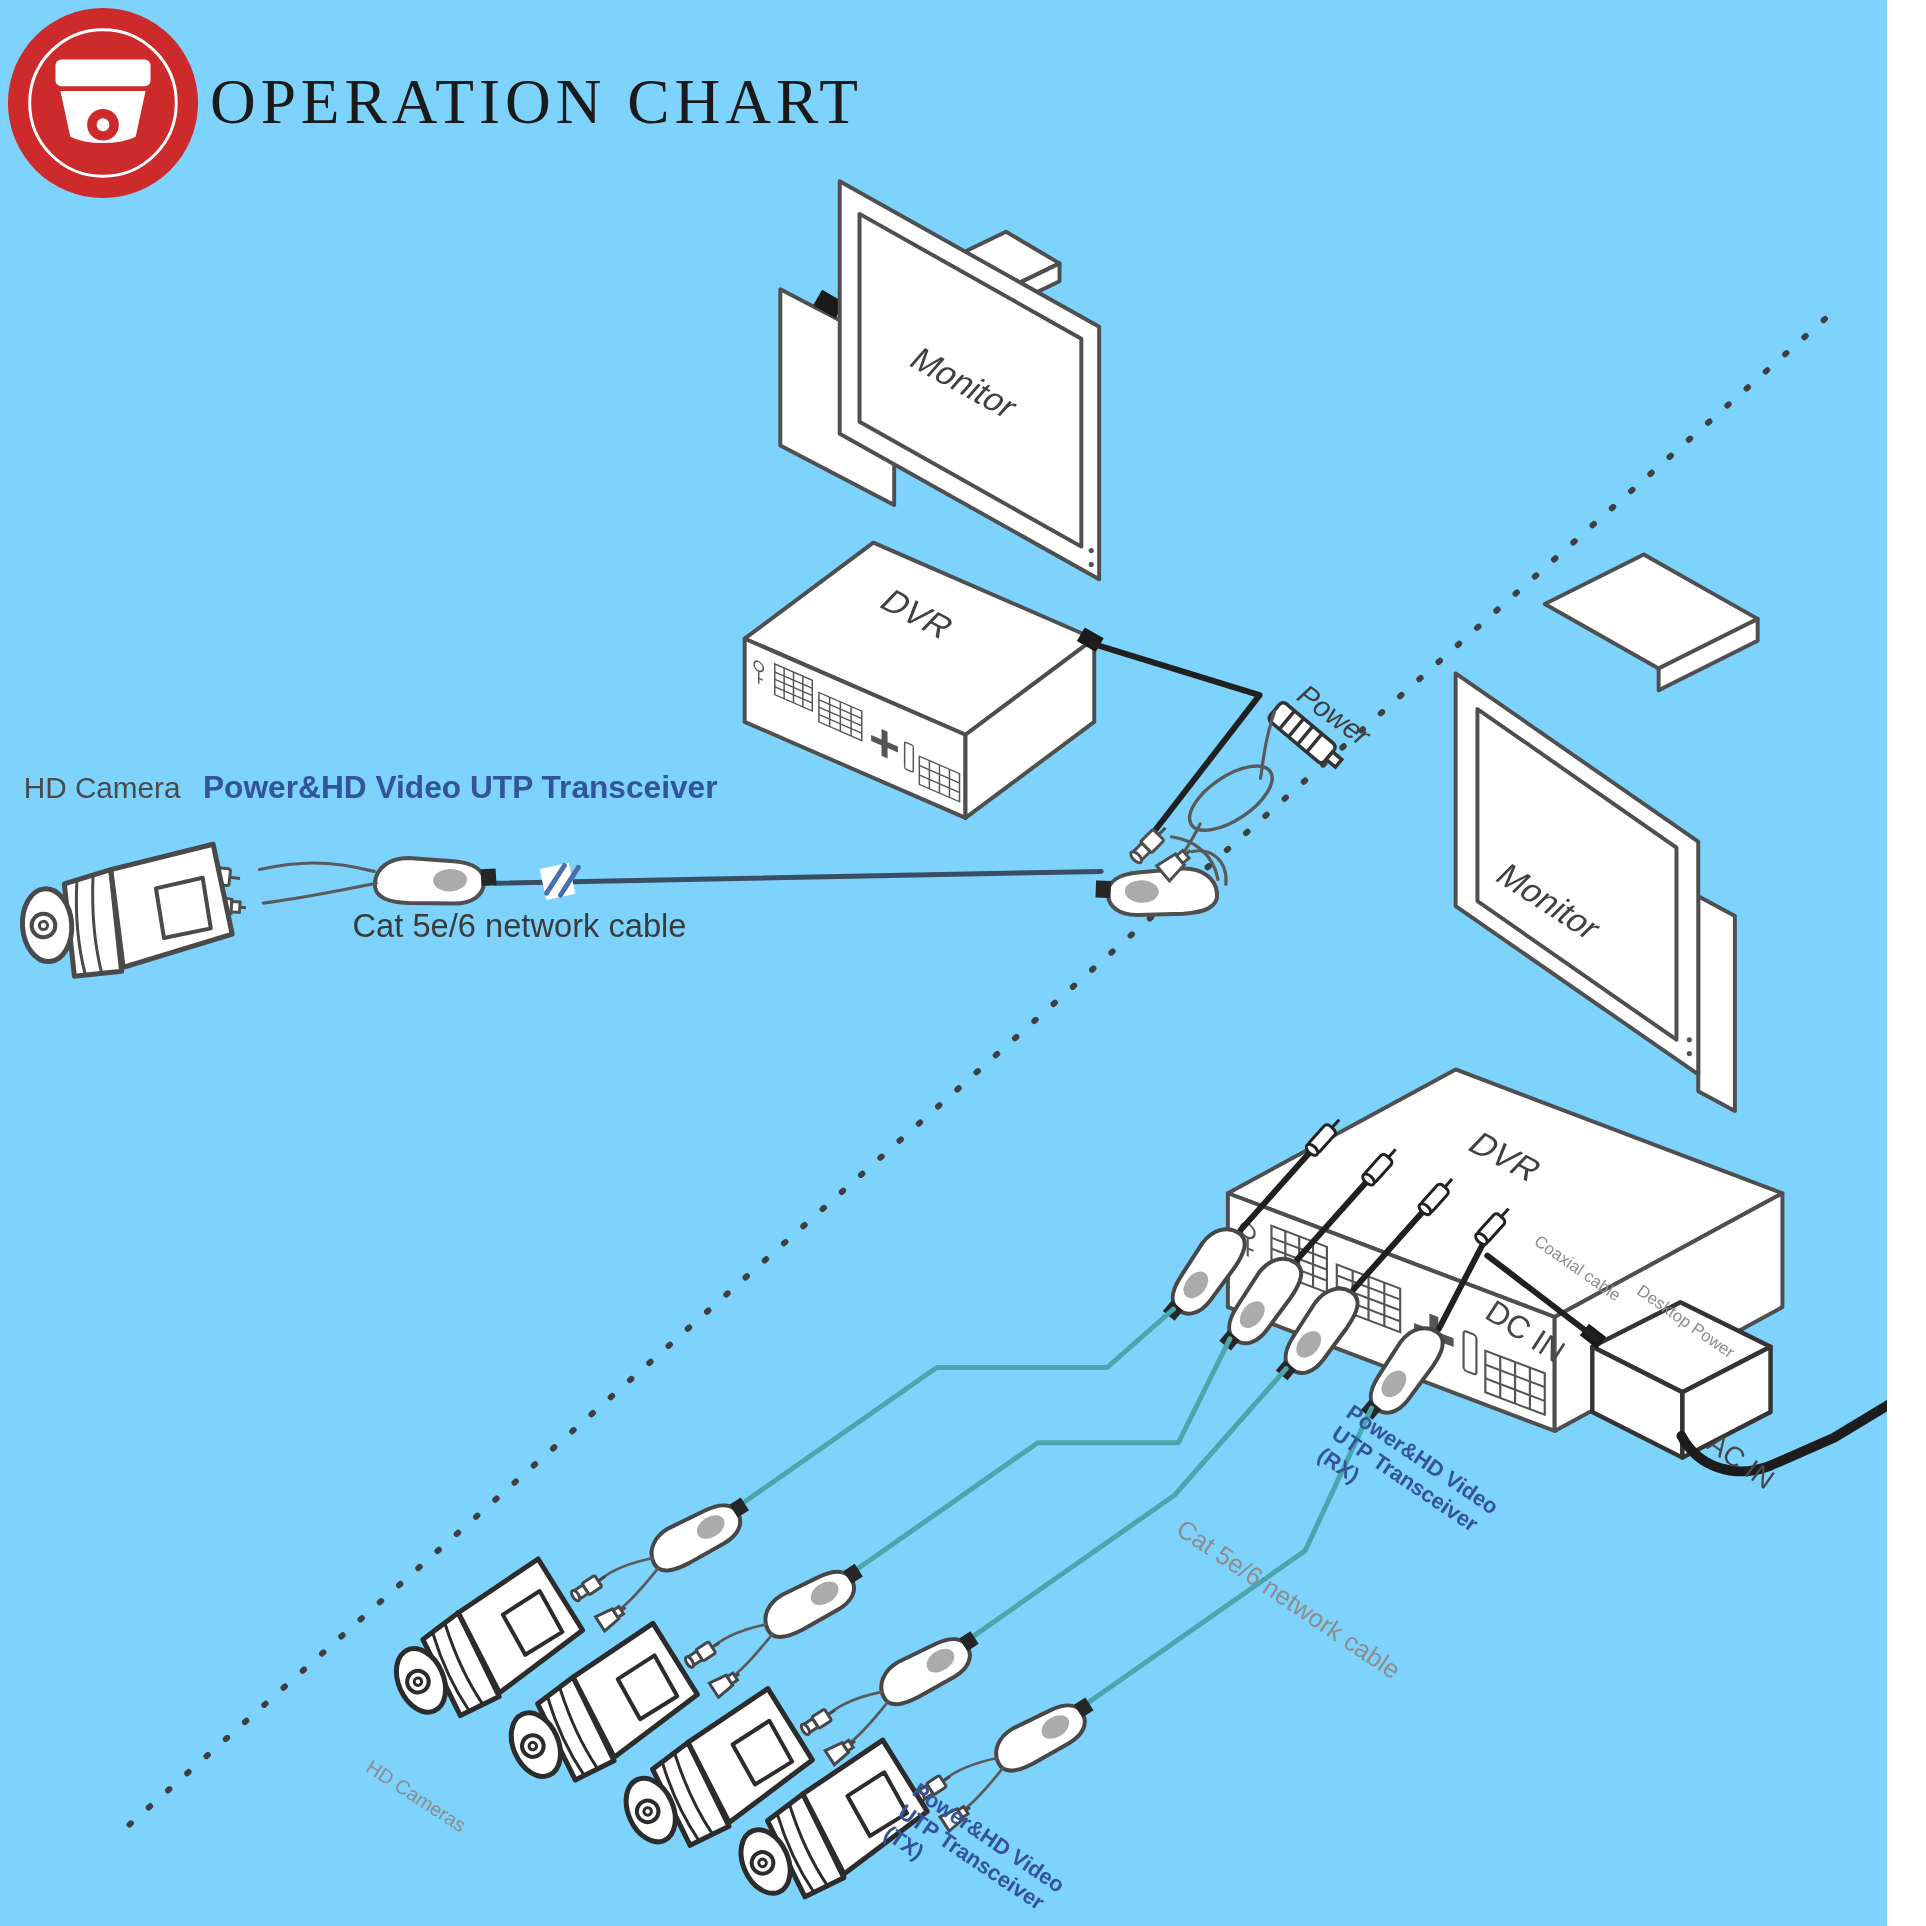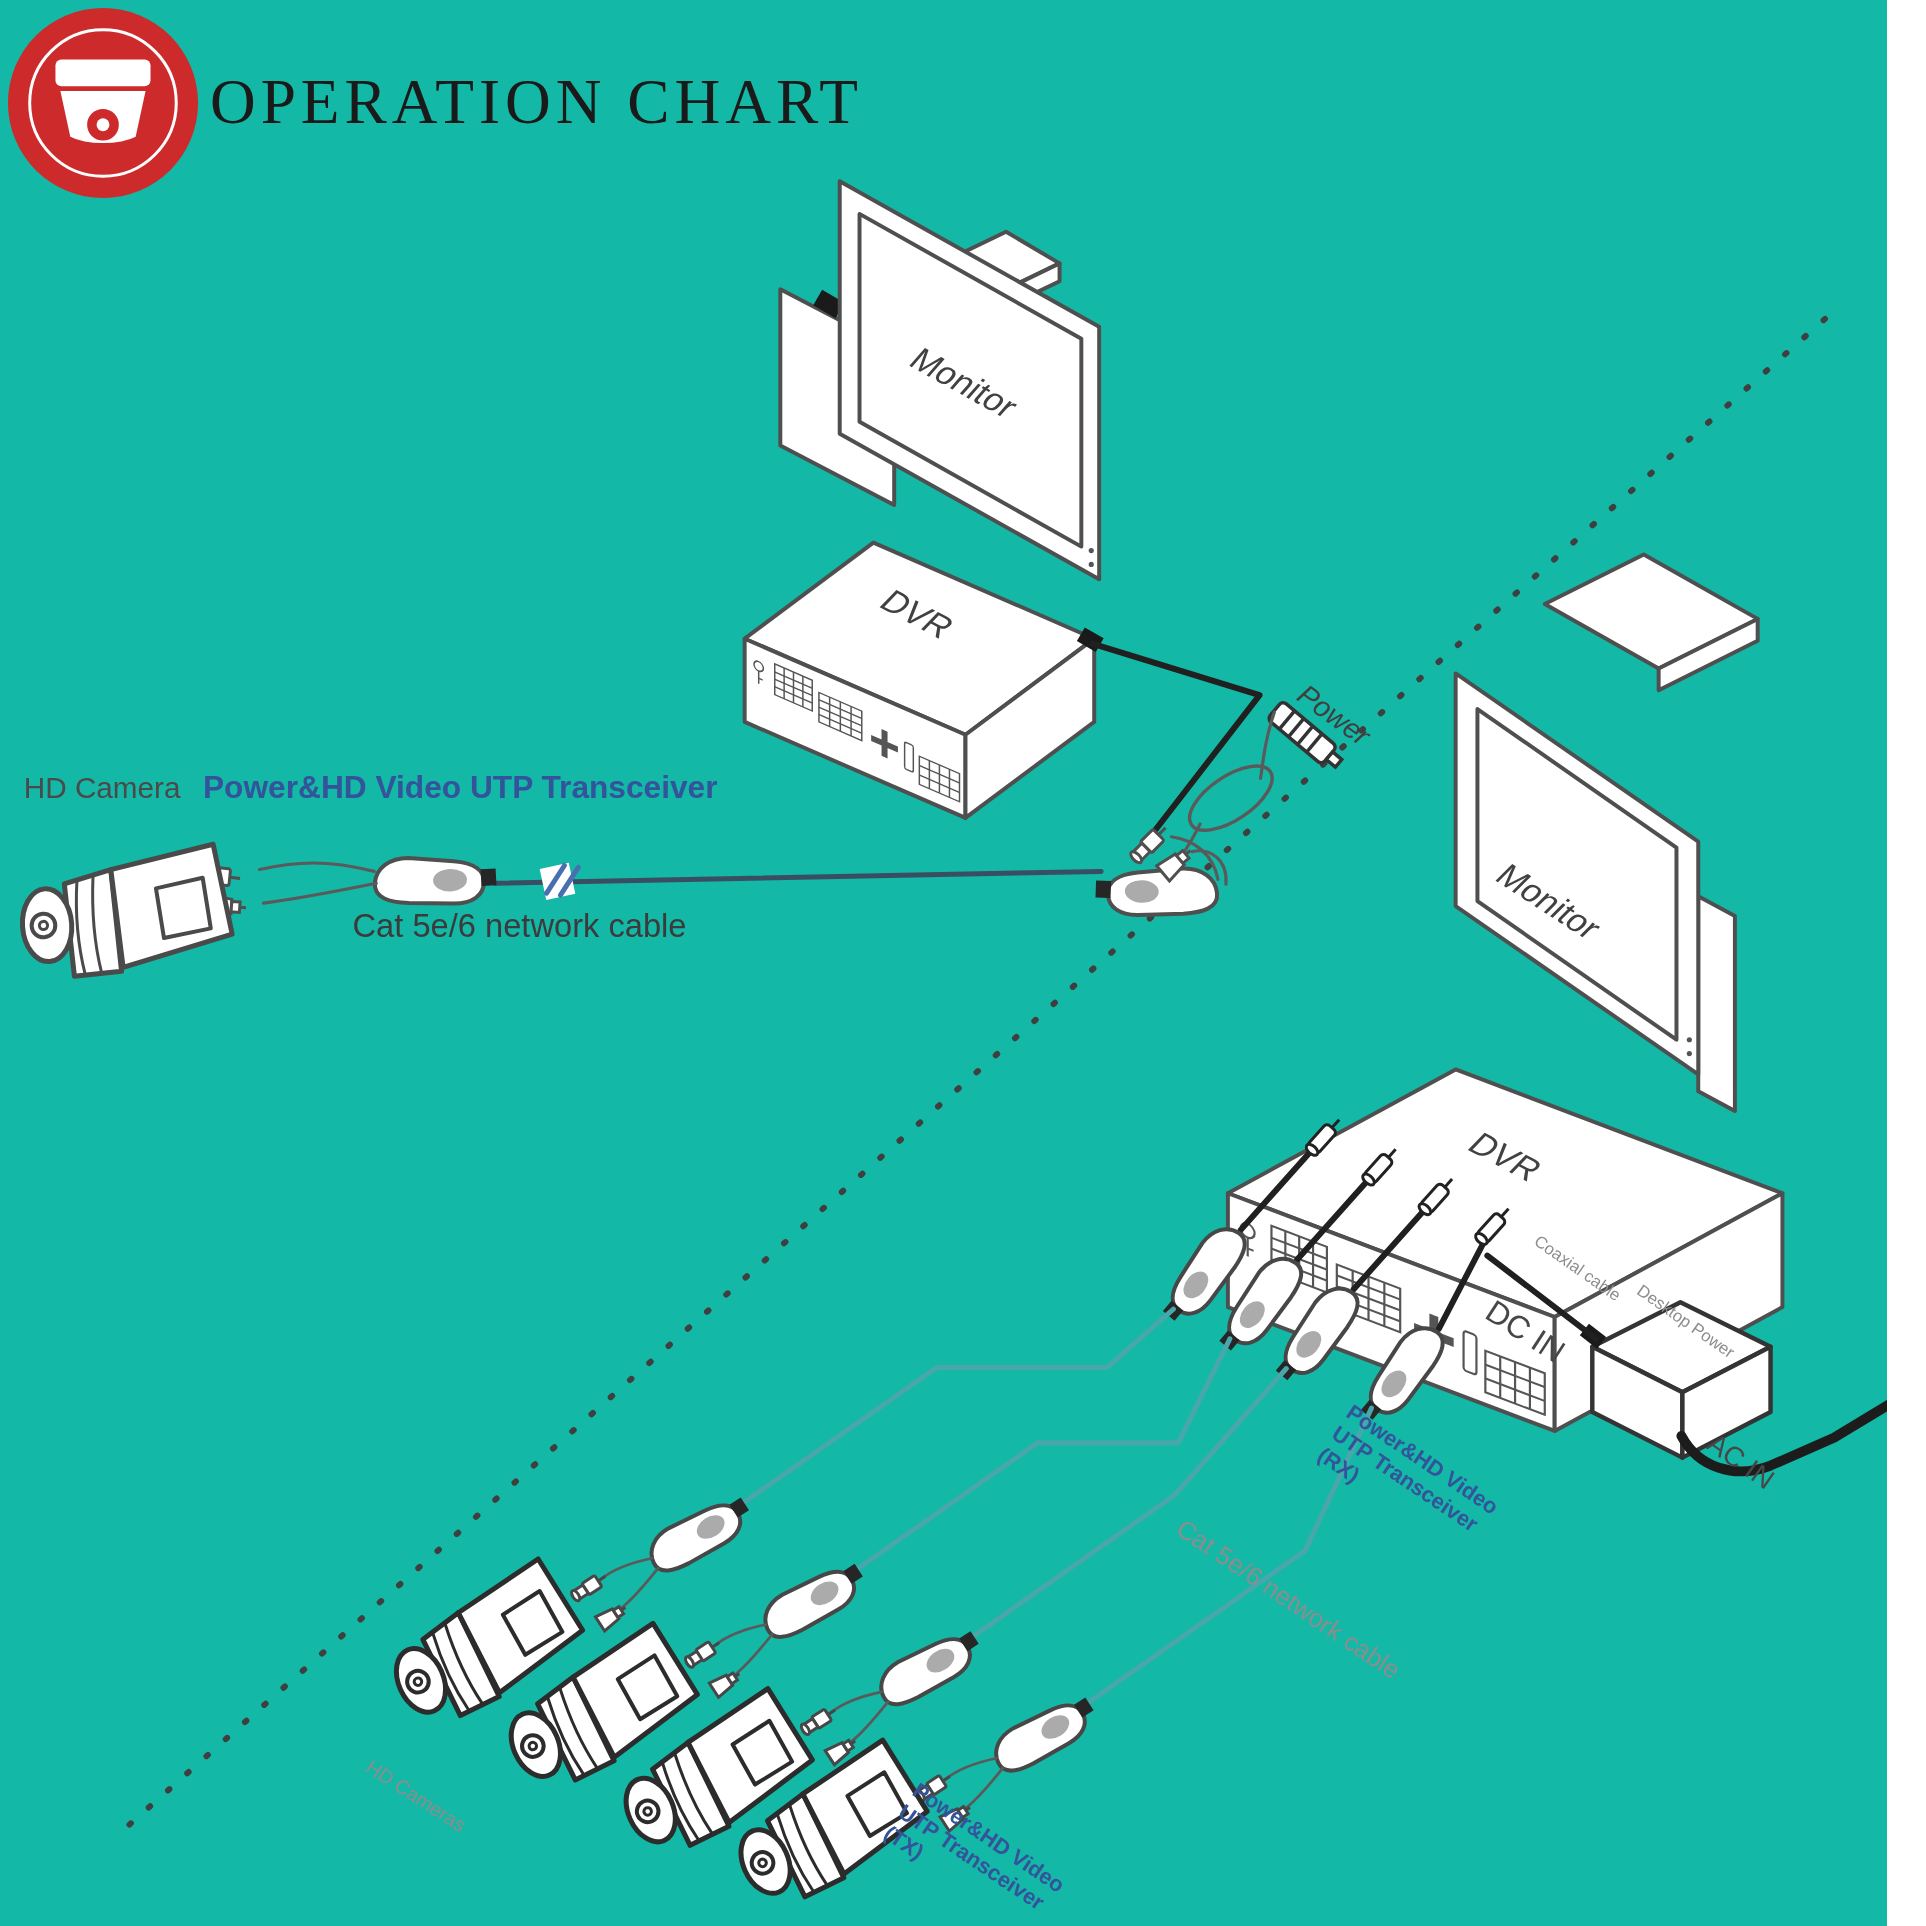--- a/index.html
+++ b/index.html
@@ -1,16 +1,16 @@
 <!DOCTYPE html>
 <html><head>
 <meta charset="utf-8">
 <style>
   html,body{margin:0;padding:0;background:#ffffff;}
-  .stage{position:relative;width:1887px;height:1927px;background:#14b8a6;overflow:hidden;}
+  .stage{position:relative;width:1887px;height:1927px;background:#7dd3fc;overflow:hidden;}
   svg{display:block;}
   text{font-family:"Liberation Sans",sans-serif;}
   .title-text{font-family:"Liberation Serif",serif;font-size:64px;letter-spacing:5px;fill:#1a1a1a;}
   .o{fill:#ffffff;stroke:#4f4f4f;stroke-width:4;stroke-linejoin:round;}
   .od{fill:#ffffff;stroke:#343434;stroke-width:4.5;stroke-linejoin:round;}
   .wire{fill:none;stroke:#5a5a5a;stroke-width:3.2;stroke-linecap:round;}
   .coax{fill:none;stroke:#202020;stroke-width:6;stroke-linejoin:round;stroke-linecap:round;}
   .pwr{fill:none;stroke:#1c1c1c;stroke-width:10;stroke-linejoin:round;stroke-linecap:round;}
   .teal{fill:none;stroke:#49a7ac;stroke-width:5;stroke-linejoin:round;stroke-linecap:round;}
   .navy{fill:none;stroke:#3a4e63;stroke-width:5;stroke-linecap:round;}

